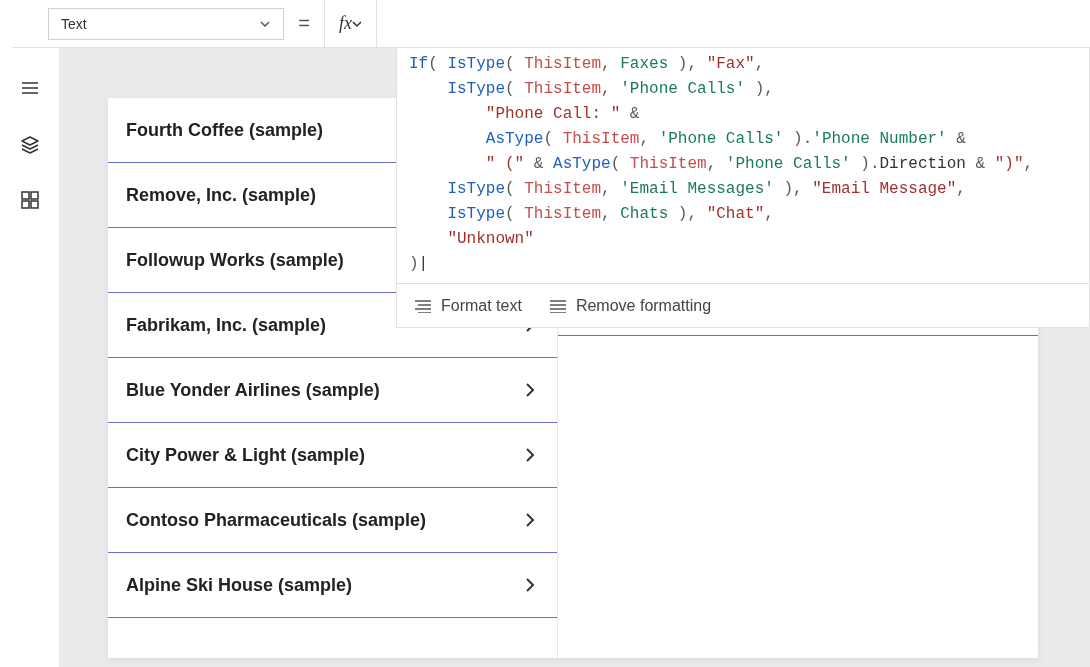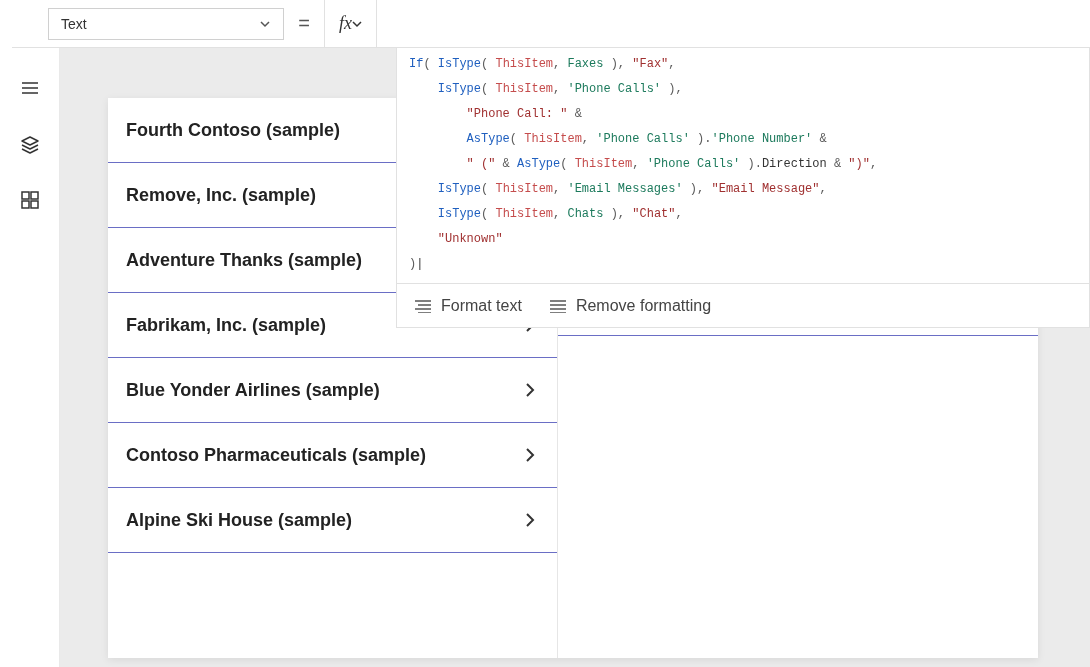--- a/index.html
+++ b/index.html
@@ -137,21 +137,21 @@
     left: 336px;
     right: 0;
     background: #fff;
     border: 1px solid #e1e1e1;
     border-top: none;
     z-index: 10;
   }
   .formula-body {
     padding: 4px 12px 6px 12px;
     font-family: Consolas, "Courier New", monospace;
-    font-size: 12px;
+    font-size: 16px;
     line-height: 25px;
     white-space: pre;
     color: #333;
     overflow: hidden;
   }
   .formula-toolbar {
     border-top: 1px solid #e1e1e1;
     height: 44px;
     display: flex;
     gap: 28px;
@@ -209,45 +209,51 @@
     <svg class="chev-s" viewBox="0 0 10 10">
         <path d="M1 3l4 4 4-4"></path>
       </svg>
   </div>
 </div>
 
 <div class="canvas">
   <div class="stage">
     <div class="gallery-left" id="gallery-left">
         <div class="gallery-item first no-chev">
-          <span>Fourth Contoso (sample)</span>
+          <span>Fourth Coffee (sample)</span>
           <svg viewBox="0 0 18 18" class="chev-right">
             <path d="M6 3l6 6-6 6"></path>
           </svg>
         </div>
         <div class="gallery-item no-chev">
           <span>Remove, Inc. (sample)</span>
           <svg viewBox="0 0 18 18" class="chev-right">
             <path d="M6 3l6 6-6 6"></path>
           </svg>
         </div>
         <div class="gallery-item no-chev">
-          <span>Adventure Thanks (sample)</span>
+          <span>Followup Works (sample)</span>
           <svg viewBox="0 0 18 18" class="chev-right">
             <path d="M6 3l6 6-6 6"></path>
           </svg>
         </div>
         <div class="gallery-item">
           <span>Fabrikam, Inc. (sample)</span>
           <svg viewBox="0 0 18 18" class="chev-right">
             <path d="M6 3l6 6-6 6"></path>
           </svg>
         </div>
         <div class="gallery-item">
           <span>Blue Yonder Airlines (sample)</span>
+          <svg viewBox="0 0 18 18" class="chev-right">
+            <path d="M6 3l6 6-6 6"></path>
+          </svg>
+        </div>
+        <div class="gallery-item">
+          <span>City Power &amp; Light (sample)</span>
           <svg viewBox="0 0 18 18" class="chev-right">
             <path d="M6 3l6 6-6 6"></path>
           </svg>
         </div>
         <div class="gallery-item">
           <span>Contoso Pharmaceuticals (sample)</span>
           <svg viewBox="0 0 18 18" class="chev-right">
             <path d="M6 3l6 6-6 6"></path>
           </svg>
         </div>

